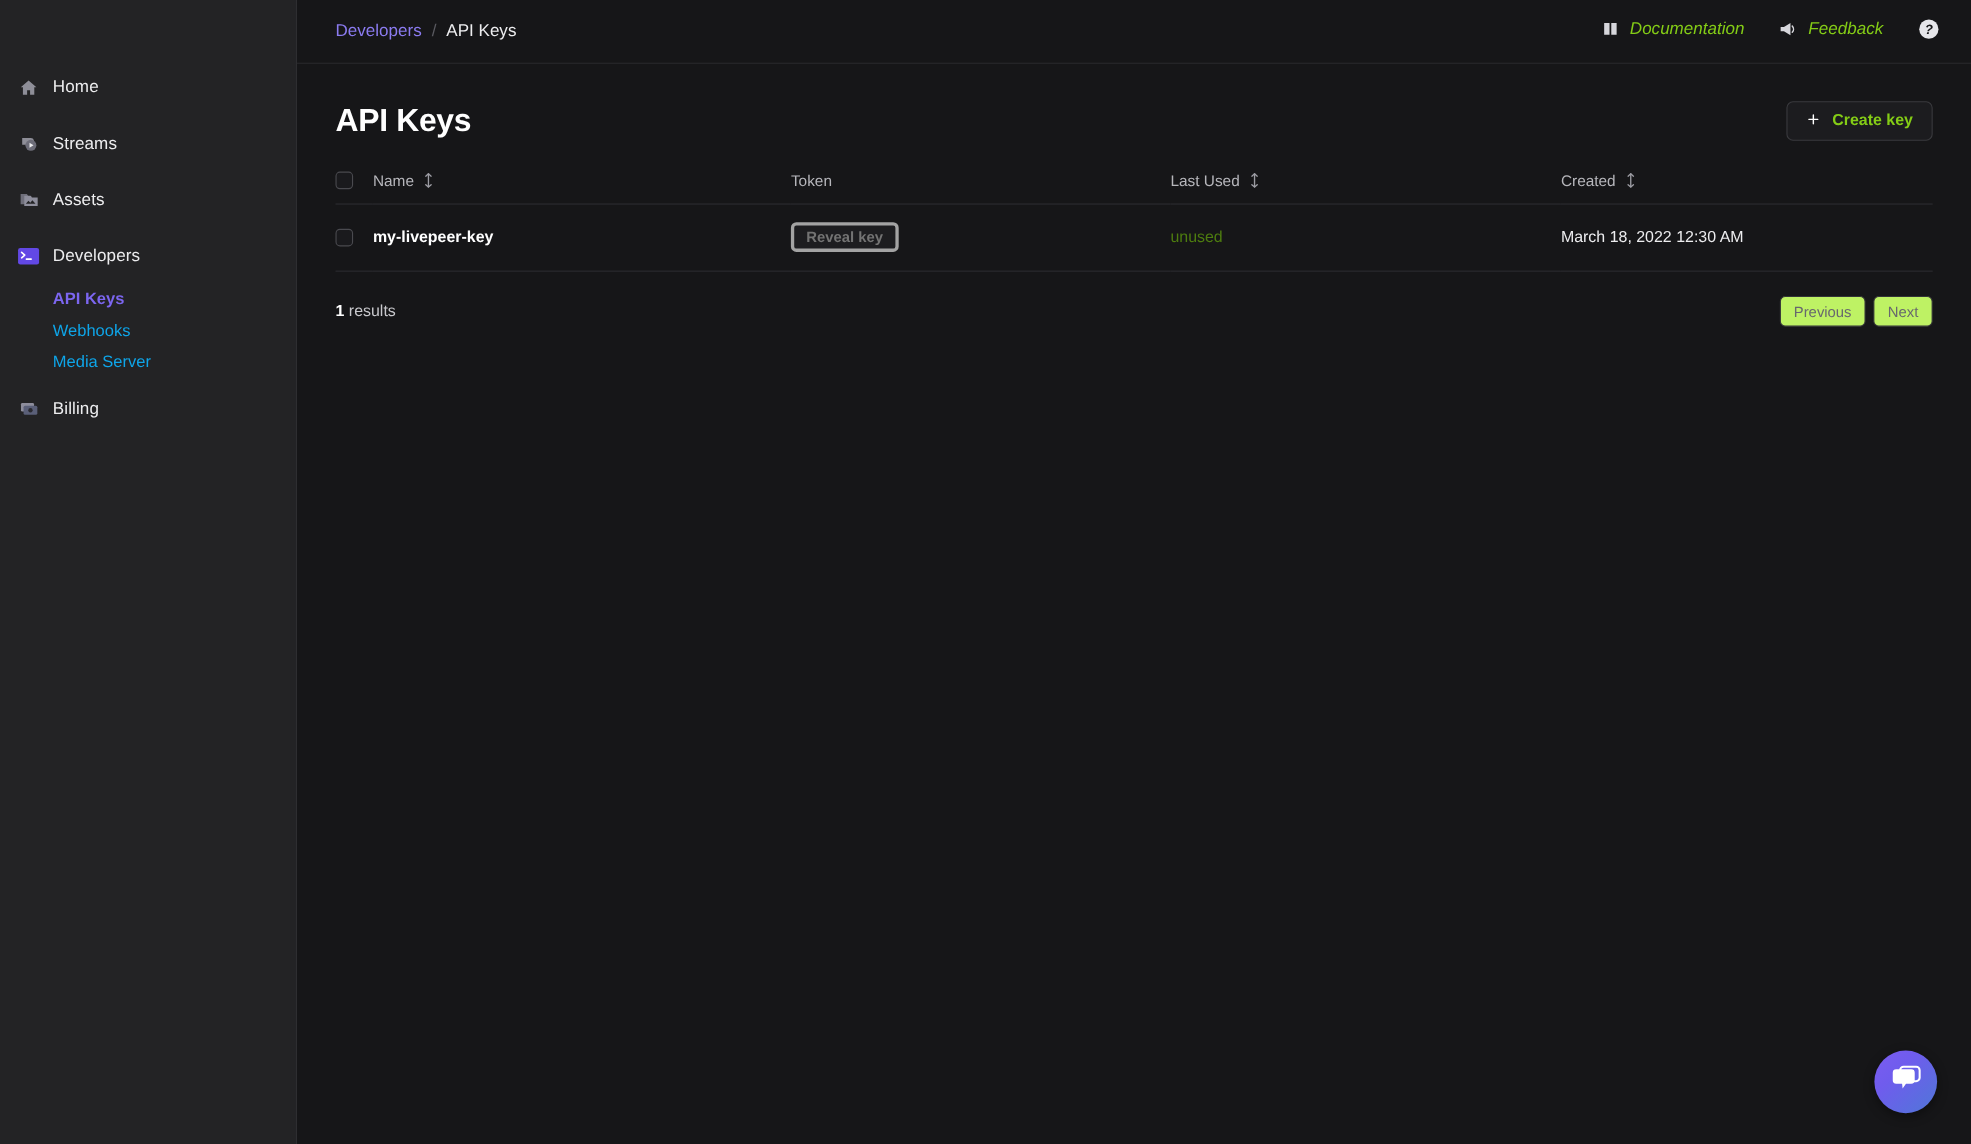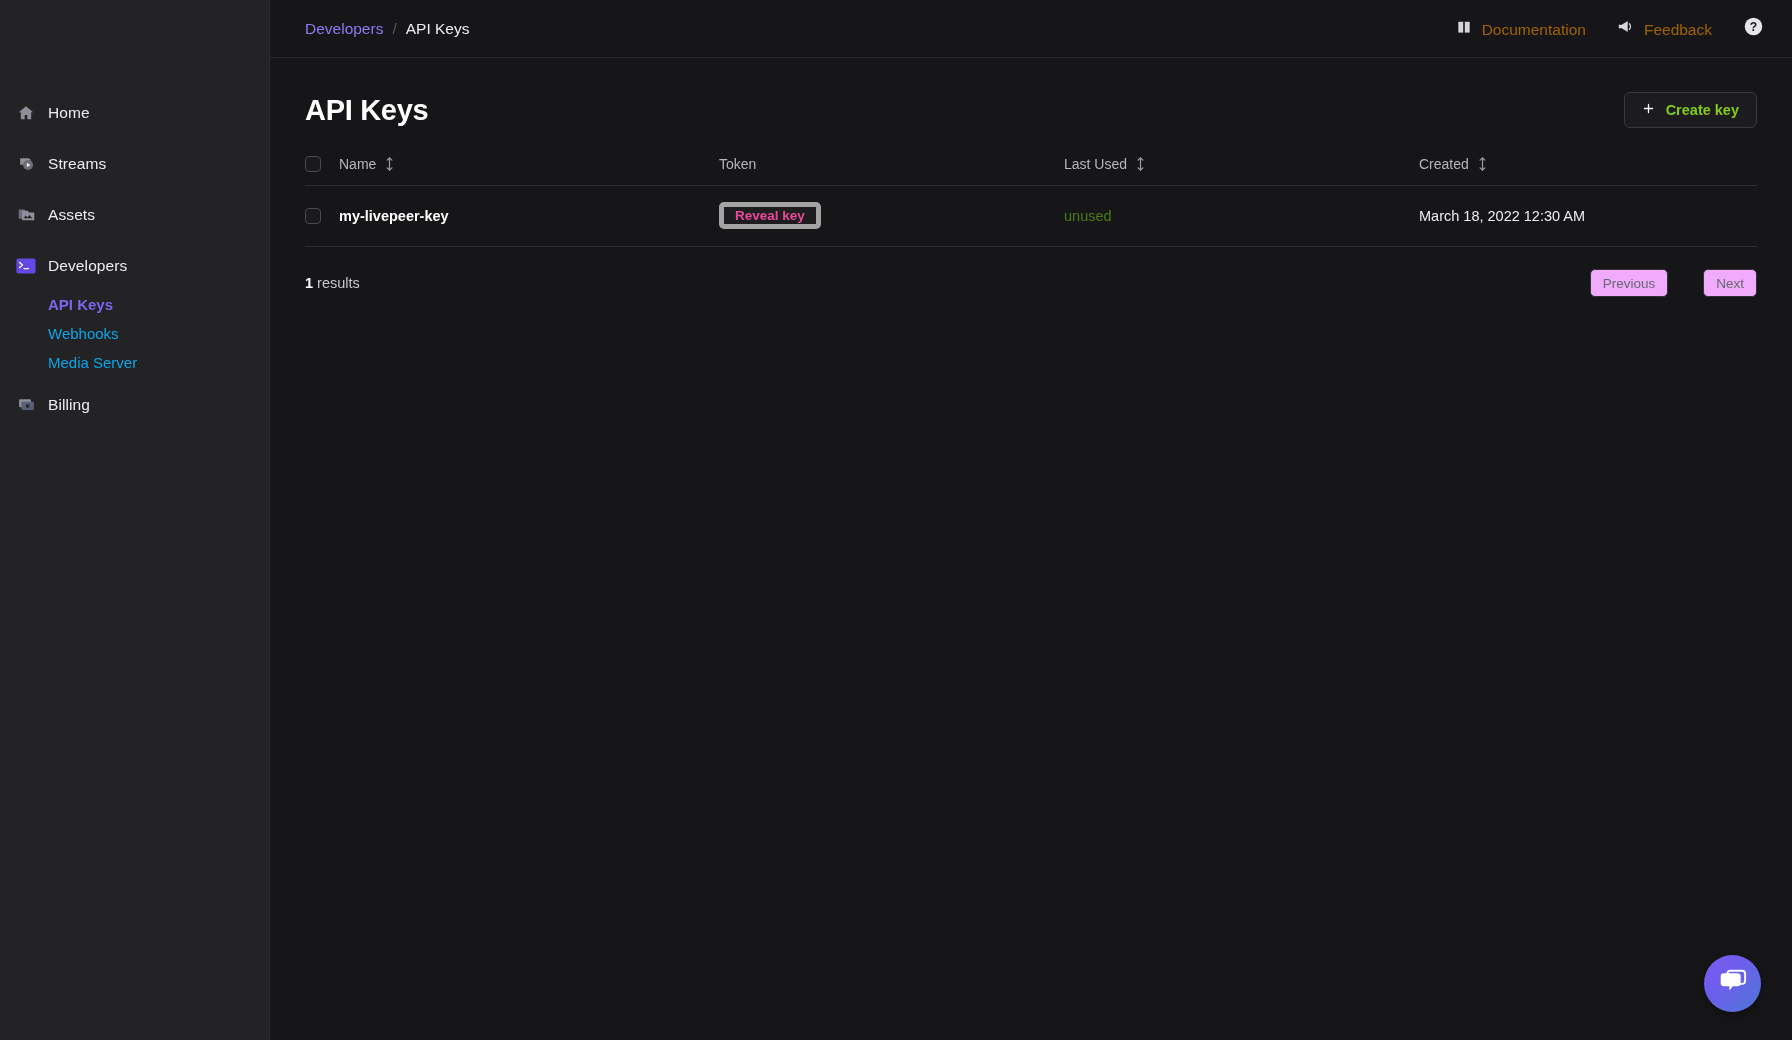--- a/index.html
+++ b/index.html
@@ -13,21 +13,21 @@
   }
 
   .app { display: flex; width: 1792px; height: 1040px; }
 
   
   .sidebar {
     width: 270px;
     height: 1040px;
     background: #232325;
     border-right: 1px solid #2e2e31;
-    padding-top: 96px;
+    padding-top: 63px;
     flex: 0 0 270px;
   }
 
   .nav-item {
     display: flex;
     align-items: center;
     height: 33px;
     padding: 0 0 0 16px;
     cursor: pointer;
     margin-bottom: 0;
@@ -94,25 +94,26 @@
   .crumb-current { color: #ededef; }
 
   .topbar-right {
     margin-left: auto;
     display: flex;
     align-items: center;
     gap: 31px;
   }
   .topbar-action {
     display: flex;
-    align-items: flex-end;
+    align-items: flex-start;
     gap: 10px;
     cursor: pointer;
-    color: #a16207;
+    color: #84cc16;
     font-size: 15.5px;
+    font-style: italic;
   }
 
   .content { padding: 32px 35px 0 35px; }
 
   .page-head {
     display: flex;
     align-items: center;
     margin-bottom: 26px;
     height: 40px;
   }
@@ -177,23 +178,23 @@
   .sorticon { display: inline-flex; cursor: pointer; }
 
   .name-cell { color: #ffffff; font-weight: bold; font-size: 14.5px; }
 
   .reveal-btn {
     display: inline-flex;
     align-items: center;
     height: 27px;
     padding: 0 11px;
     background: #1d1d20;
-    border: 5px solid #a3a3a3;
+    border: 3px solid #a3a3a3;
     border-radius: 5px;
-    color: #ec4899;
+    color: #737373;
     font-size: 13.5px;
     font-weight: bold;
     cursor: pointer;
   }
 
   .unused { color: #4d7c0f; }
 
   
   .table-foot {
     display: flex;
@@ -202,27 +203,26 @@
   }
   .results { font-size: 14.5px; color: #c8c8cc; }
   .results b { color: #ffffff; font-weight: bold; }
 
   .pager { margin-left: auto; display: flex; gap: 7px; }
   .pg-btn {
     height: 28px;
     padding: 0 12px;
     display: flex;
     align-items: center;
-    background: #f0abfc;
+    background: #bef264;
     border: 1px solid #333337;
     border-radius: 5px;
     color: #68686e;
     font-size: 13.5px;
     cursor: default;
-    margin-left: 28px;
   }
 
   
   .chat-fab {
     position: absolute;
     right: 31px;
     bottom: 28px;
     width: 57px;
     height: 57px;
     border-radius: 50%;

